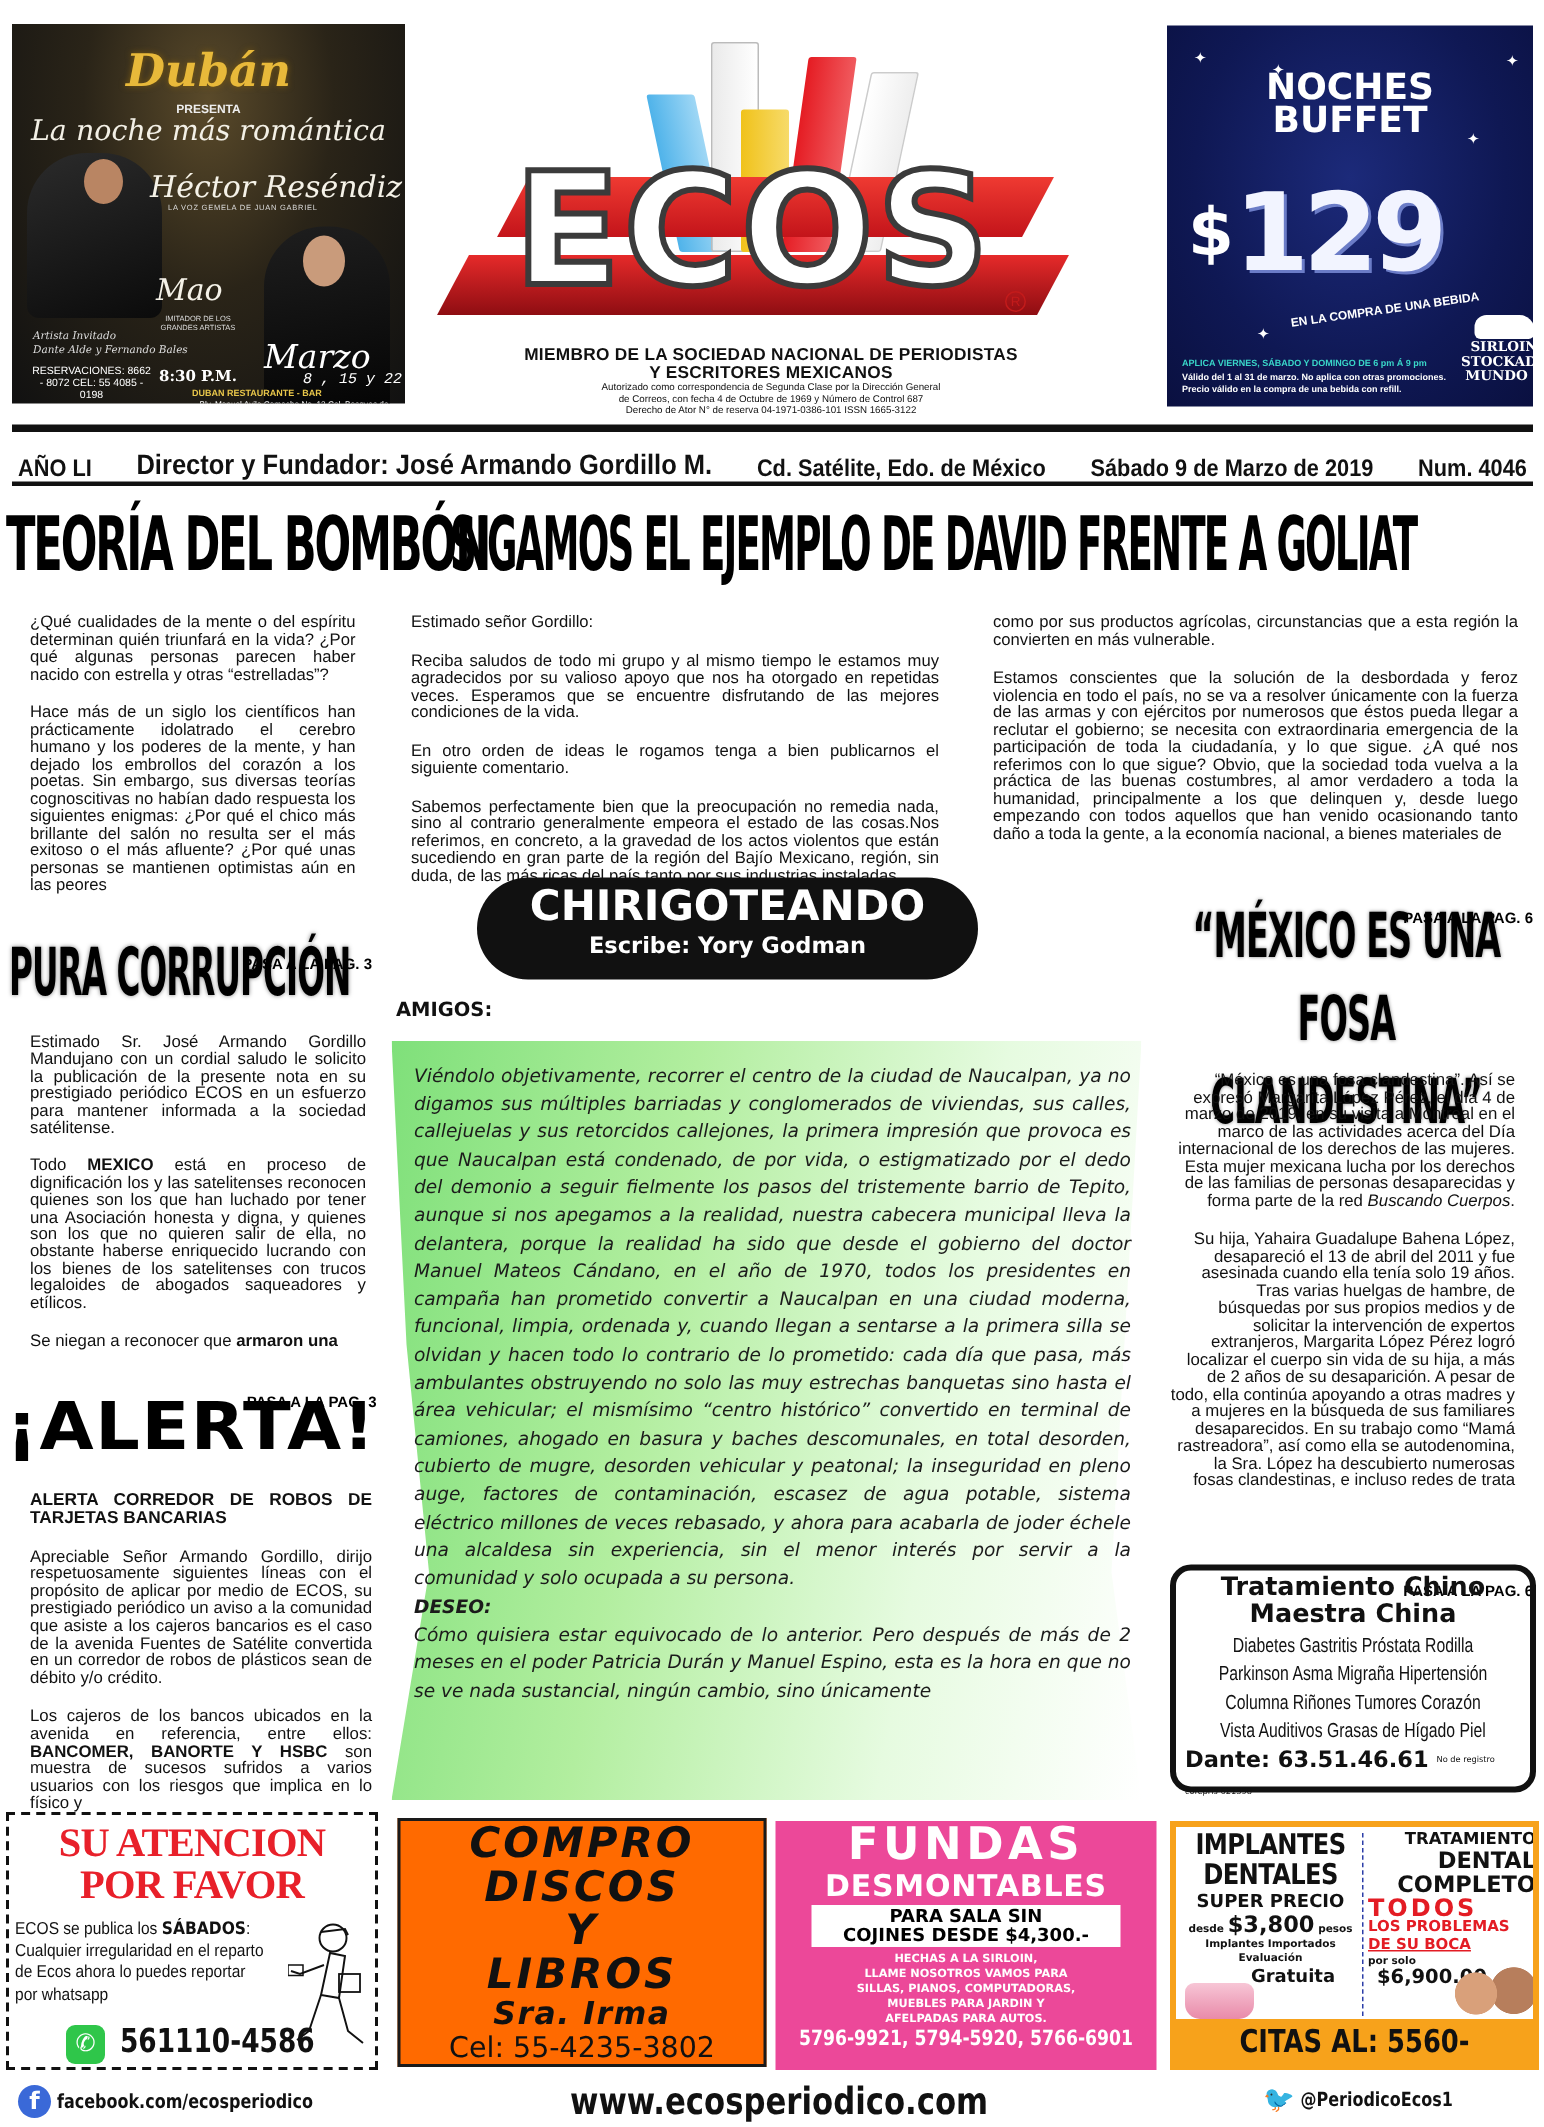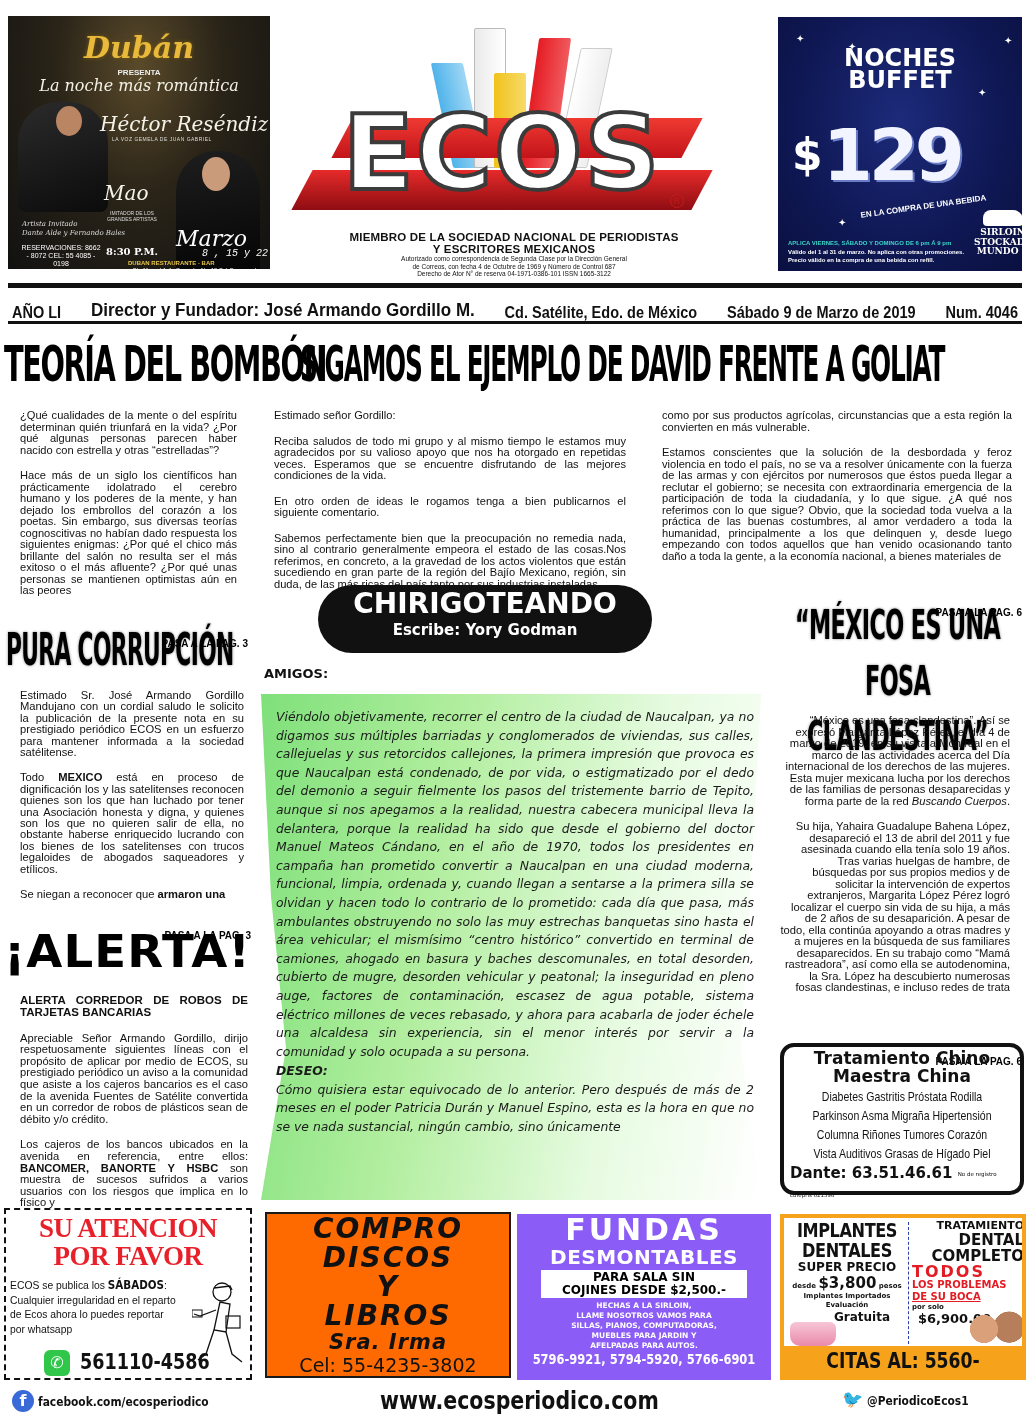--- a/index.html
+++ b/index.html
@@ -8,21 +8,21 @@
   .abs { position: absolute; }
 
   
   .ad-duban { left: 8px; top: 16px; width: 262px; height: 253px;
     background: radial-gradient(ellipse at 50% 20%, #5a4a2a 0%, #2a2418 45%, #111 100%);
     color: #fff; overflow: hidden; }
   .ad-duban .duban-logo { position:absolute; left:0; right:0; top:14px; text-align:center;
     font-family:"DejaVu Serif", serif; font-style:italic; font-weight:bold; font-size:30px; color:#e8b93a;
     text-shadow: 0 0 4px #7a5a10; }
   .ad-duban .presenta { position:absolute; left:0; right:0; top:52px; text-align:center; font-size:8px; font-weight:bold; color:#eee; }
-  .ad-duban .noche { position:absolute; left:0; right:0; top:60px; text-align:center; font-family:"DejaVu Serif", serif; font-style:italic; font-size:16px; color:#f3f0e6; }
+  .ad-duban .noche { position:absolute; left:0; right:0; top:60px; text-align:center; font-family:"DejaVu Serif", serif; font-style:italic; font-size:19px; color:#f3f0e6; }
   .ad-duban .hector { position:absolute; left:92px; top:96px; font-family:"DejaVu Serif", serif; font-style:italic; font-size:20px; color:#f5f2e8; }
   .ad-duban .hector-sub { position:absolute; left:104px; top:120px; font-size:5px; letter-spacing:0.5px; color:#ddd; }
   .ad-duban .singer1 { position:absolute; left:10px; top:86px; width:90px; height:110px;
     background: linear-gradient(160deg,#2b2b2b,#0b0b0b); border-radius: 40px 40px 8px 8px; }
   .ad-duban .singer1 .face { position:absolute; left:38px; top:4px; width:26px; height:30px; background:#b98563; border-radius:50%; }
   .ad-duban .singer2 { position:absolute; left:168px; top:135px; width:84px; height:118px;
     background: linear-gradient(170deg,#1e1e1e,#050505); border-radius: 40px 40px 0 0; }
   .ad-duban .singer2 .face { position:absolute; left:26px; top:6px; width:28px; height:34px; background:#c99b7b; border-radius:50%; }
   .ad-duban .mao { position:absolute; left:96px; top:165px; font-family:"DejaVu Serif", serif; font-style:italic; font-size:20px; color:#f5f2e8; }
   .ad-duban .mao-sub { position:absolute; left:94px; top:194px; font-size:5px; line-height:6px; text-align:center; color:#ddd; width:60px; }
@@ -126,21 +126,21 @@
   .ad-atencion .txt b { font-family:"DejaVu Sans", sans-serif; }
   .ad-atencion .wa { position:absolute; left:38px; top:140px; width:26px; height:26px; background:#2fc64a; border-radius:6px; color:#fff; text-align:center; font-size:16px; line-height:26px; }
   .ad-atencion .phone { position:absolute; left:74px; top:139px; font-family:"DejaVu Sans", sans-serif; font-weight:bold; font-size:22px; transform: scaleX(0.8); transform-origin:left top; }
   .ad-atencion .boy { position:absolute; left:186px; top:70px; width:56px; height:96px; }
 
   .ad-discos { left:265px; top:1212px; width:246px; height:166px; background:#ff6a00; border:2px solid #1a1a1a; text-align:center; color:#111; }
   .ad-discos .big { font-family:"DejaVu Sans", sans-serif; font-weight:bold; font-style:italic; font-size:28px; line-height:29px; letter-spacing:2px; }
   .ad-discos .irma { font-family:"DejaVu Sans", sans-serif; font-weight:bold; font-style:italic; font-size:21px; line-height:24px; letter-spacing:1px; }
   .ad-discos .cel { font-family:"DejaVu Sans", sans-serif; font-size:19px; line-height:22px; }
 
-  .ad-fundas { left:517px; top:1214px; width:254px; height:166px; background:#8b5cf6; color:#fff; text-align:center; }
+  .ad-fundas { left:517px; top:1214px; width:254px; height:166px; background:#ec4899; color:#fff; text-align:center; }
   .ad-fundas .t1 { font-family:"DejaVu Sans", sans-serif; font-weight:bold; font-size:30px; line-height:32px; letter-spacing:3px; }
   .ad-fundas .t2 { font-family:"DejaVu Sans", sans-serif; font-weight:bold; font-size:20px; line-height:22px; letter-spacing:0.5px; }
   .ad-fundas .box { background:#fff; color:#000; margin:2px 24px 0; font-family:"DejaVu Sans", sans-serif; font-weight:bold; font-size:12px; line-height:13px; padding:1px 0; }
   .ad-fundas .small { font-family:"DejaVu Sans", sans-serif; font-weight:bold; font-size:7.5px; line-height:10px; margin-top:3px; }
   .ad-fundas .phones { font-family:"DejaVu Sans", sans-serif; font-weight:bold; font-size:14px; line-height:16px; transform: scaleX(0.82); white-space:nowrap; margin: 0 -30px; }
 
   .ad-dental { left:780px; top:1214px; width:246px; height:166px; border:4px solid #f7a21b; background:#fff; overflow:hidden; }
   .ad-dental .left { position:absolute; left:4px; top:2px; width:118px; text-align:center; font-family:"DejaVu Sans", sans-serif; font-weight:bold; }
   .ad-dental .left .imp { font-size:19px; line-height:20px; transform: scaleX(0.85); letter-spacing:-0.5px; }
   .ad-dental .left .sp { font-size:12px; line-height:14px; }
@@ -360,21 +360,21 @@
   <div class="big">LIBROS</div>
   <div class="irma">Sra. Irma</div>
   <div class="cel">Cel: 55-4235-3802</div>
 </div>
 
 <div class="abs ad-fundas">
   <div class="t1">FUNDAS</div>
   <div class="t2">DESMONTABLES</div>
   <div class="box">
     <div>PARA SALA SIN</div>
-    <div>COJINES DESDE $2,500.-</div>
+    <div>COJINES DESDE $4,300.-</div>
   </div>
   <div class="small">
     <div>HECHAS A LA SIRLOIN,</div>
     <div>LLAME NOSOTROS VAMOS PARA</div>
     <div>SILLAS, PIANOS, COMPUTADORAS,</div>
     <div>MUEBLES PARA JARDIN Y</div>
     <div>AFELPADAS PARA AUTOS.</div>
   </div>
   <div class="phones">5796-9921, 5794-5920, 5766-6901</div>
 </div>

